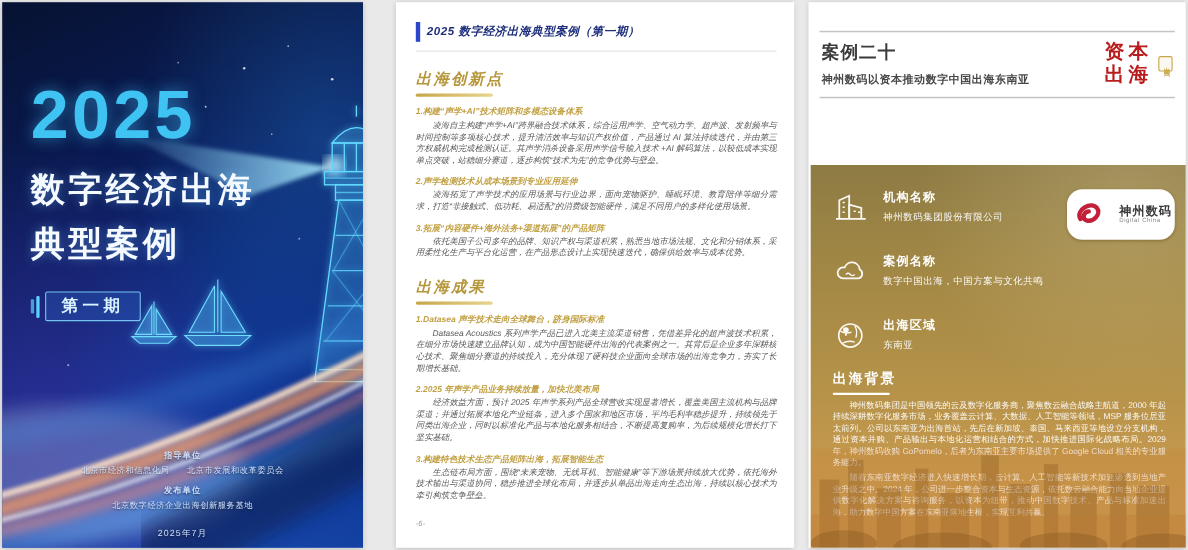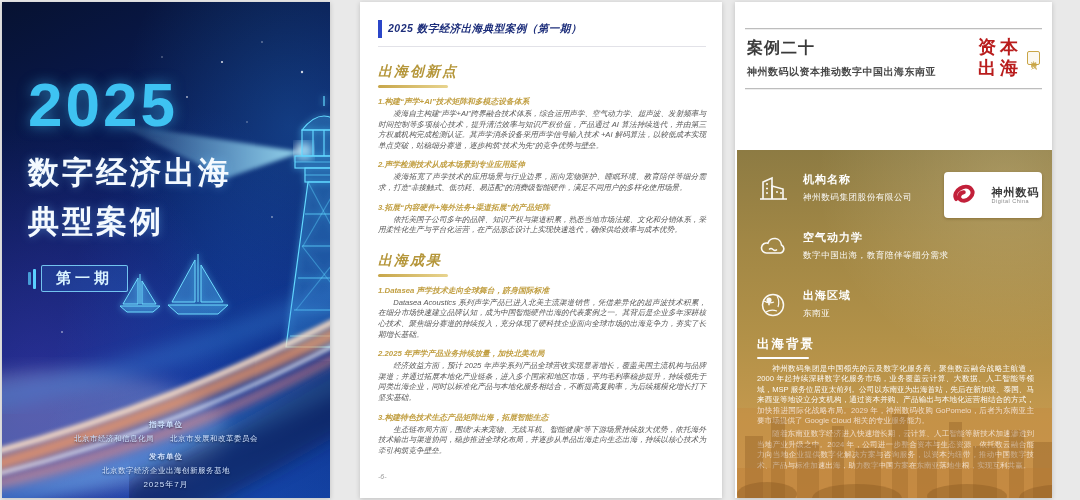--- a/index.html
+++ b/index.html
@@ -26,54 +26,54 @@
   .issue-bars{display:flex;align-items:center;gap:2px;margin-right:5px;}
   .issue-bars i{display:block;width:3px;background:#5ad0ff;border-radius:1px;}
   .issue-bars i:nth-child(1){height:13px;opacity:.7;}
   .issue-bars i:nth-child(2){height:20px;}
   .issue-box{border:1px solid rgba(130,220,255,.85);background:rgba(50,130,230,.22);
     padding:3px 14px;font-size:15px;font-weight:bold;letter-spacing:4px;color:#d9f3ff;border-radius:2px;}
   .cover-footer{position:absolute;left:0;right:0;bottom:8px;text-align:center;z-index:4;
     color:#cfe2ff;text-shadow:0 1px 2px rgba(0,0,20,.6);}
   .cf-label{font-size:7.5px;font-weight:bold;margin-top:8px;letter-spacing:1px;}
   .cf-line{font-size:7.5px;margin-top:4px;letter-spacing:.5px;}
-  .cf-date{font-size:8px;margin-top:3px;letter-spacing:1px;}
+  .cf-date{font-size:8px;margin-top:14px;letter-spacing:1px;}
 
   
   .mid{left:360px;width:362px;padding:18px 16px 0 18px;font-style:italic;}
   .mid-header{display:flex;align-items:center;gap:6px;padding-bottom:8px;border-bottom:1px solid #e2e2e8;}
   .mid-header .bar{width:4px;height:18px;background:#2b46c8;}
   .mid-header .ttl{font-size:10.5px;font-weight:bold;color:#1d2e7b;letter-spacing:.5px;}
   .sec-h{margin-top:16px;font-size:14px;font-weight:bold;color:#b5963a;letter-spacing:2px;}
   .sec-h .ul{display:block;width:70px;height:3px;margin-top:4px;
     background:linear-gradient(90deg,#c7a64a,#e8d48f);border-radius:2px;}
   .item-t{margin-top:8px;font-size:7.8px;font-weight:bold;color:#c2a044;line-height:11px;}
   .item-b{font-size:7.6px;color:#585858;line-height:10.6px;text-align:justify;text-indent:2em;margin-top:2px;}
   .pagenum{position:absolute;left:18px;bottom:18px;font-size:7px;color:#999;}
 
   
-  .rightpg{left:735px;width:317px;overflow:hidden;}
+  .rightpg{left:735px;width:343px;overflow:hidden;}
   .case-head{position:absolute;left:10px;right:10px;top:26px;}
   .case-head .rule{height:1px;background:#bdbdbd;box-shadow:0 1px 0 #eee;}
   .case-head .inner{display:flex;justify-content:space-between;align-items:center;padding:8px 2px 9px 2px;}
   .case-no{font-size:16px;font-weight:bold;color:#3a3a3a;letter-spacing:1px;}
   .case-ttl{margin-top:6px;font-size:10px;font-weight:bold;color:#474747;letter-spacing:.5px;}
   .mode{display:flex;align-items:center;gap:5px;}
   .mode-txt{font-size:18px;font-weight:900;color:#b91c1c;letter-spacing:4px;line-height:21px;text-align:center;}
   .mode-badge{writing-mode:vertical-rl;font-size:6px;letter-spacing:1px;color:#c9a546;
     border:1px solid #c9a546;border-radius:2px;padding:4px 1px;background:rgba(201,165,70,.08);}
   .gold-card{position:absolute;left:2px;right:0;top:148px;bottom:0;overflow:hidden;color:#fff;
     background:
       radial-gradient(circle at 85% 8%, rgba(255,243,205,.20), transparent 45%),
       linear-gradient(180deg,#8d7b43 0%,#a18745 26%,#b29148 54%,#c3984d 76%,#cd9951 100%);}
   .info-row{position:absolute;left:20px;display:flex;align-items:flex-start;gap:14px;}
   .info-icon{width:32px;height:32px;flex:0 0 32px;opacity:.95;}
   .info-label{font-size:11px;font-weight:bold;letter-spacing:1px;}
   .info-value{margin-top:5px;font-size:8.6px;letter-spacing:.5px;color:rgba(255,255,255,.95);}
-  .logo-box{position:absolute;right:10px;top:22px;width:98px;height:46px;background:#fff;border-radius:4px;
+  .logo-box{position:absolute;right:10px;top:22px;width:98px;height:46px;background:#fff;border-radius:14px;
     box-shadow:0 1px 3px rgba(80,50,0,.35);display:flex;align-items:center;justify-content:center;gap:15px;}
   .logo-name{font-size:11px;font-weight:bold;color:#3a3a3a;letter-spacing:1px;line-height:12px;}
   .logo-sub{font-size:5.5px;color:#8a8a8a;letter-spacing:.5px;}
   .bg-h{position:absolute;left:20px;top:186px;font-size:12.5px;font-weight:bold;letter-spacing:2px;}
   .bg-h .ul{display:block;width:52px;height:2px;background:#fff;margin-top:4px;border-radius:1px;}
   .bg-text{position:absolute;left:20px;right:18px;top:214px;font-size:7.6px;line-height:10.4px;
     color:rgba(255,255,255,.95);text-align:justify;}
   .bg-text p{margin:0 0 3px 0;text-indent:2em;}
   .skyline{position:absolute;left:0;right:0;bottom:0;height:150px;pointer-events:none;}
 </style>
@@ -259,22 +259,22 @@
           <div class="logo-sub">Digital China</div>
         </div>
       </div>
 
       <div class="info-row" style="top:80px;">
         <svg class="info-icon" viewBox="0 0 32 32" fill="none" stroke="#fff" stroke-width="1.6">
           <path d="M9.5 23 a5 5 0 1 1 1.4-9.8 A7 7 0 0 1 24.5 15 a4.3 4.3 0 0 1-1 8 z"></path>
           <path d="M12 19.5 q2 -2 4 0 q2 2 4 0" stroke-width="1.3"></path>
         </svg>
         <div>
-          <div class="info-label">空气动力学</div>
-          <div class="info-value">数字中国出海，教育陪伴等细分需求</div>
+          <div class="info-label">案例名称</div>
+          <div class="info-value">数字中国出海，中国方案与文化共鸣</div>
         </div>
       </div>
 
       <div class="info-row" style="top:138px;">
         <svg class="info-icon" viewBox="0 0 32 32" fill="none" stroke="#fff" stroke-width="1.5">
           <circle cx="16" cy="17" r="10.5"></circle>
           <path d="M7 13 q5 3 10 1 M9 24 q5 -3 11 -1 M20 8 q3 5 1 11" stroke-width="1.2"></path>
           <circle cx="12" cy="12" r="2.6" fill="#fff" stroke="none"></circle>
           <path d="M12 14.6 l0 2.6" stroke-width="1.6"></path>
         </svg>

